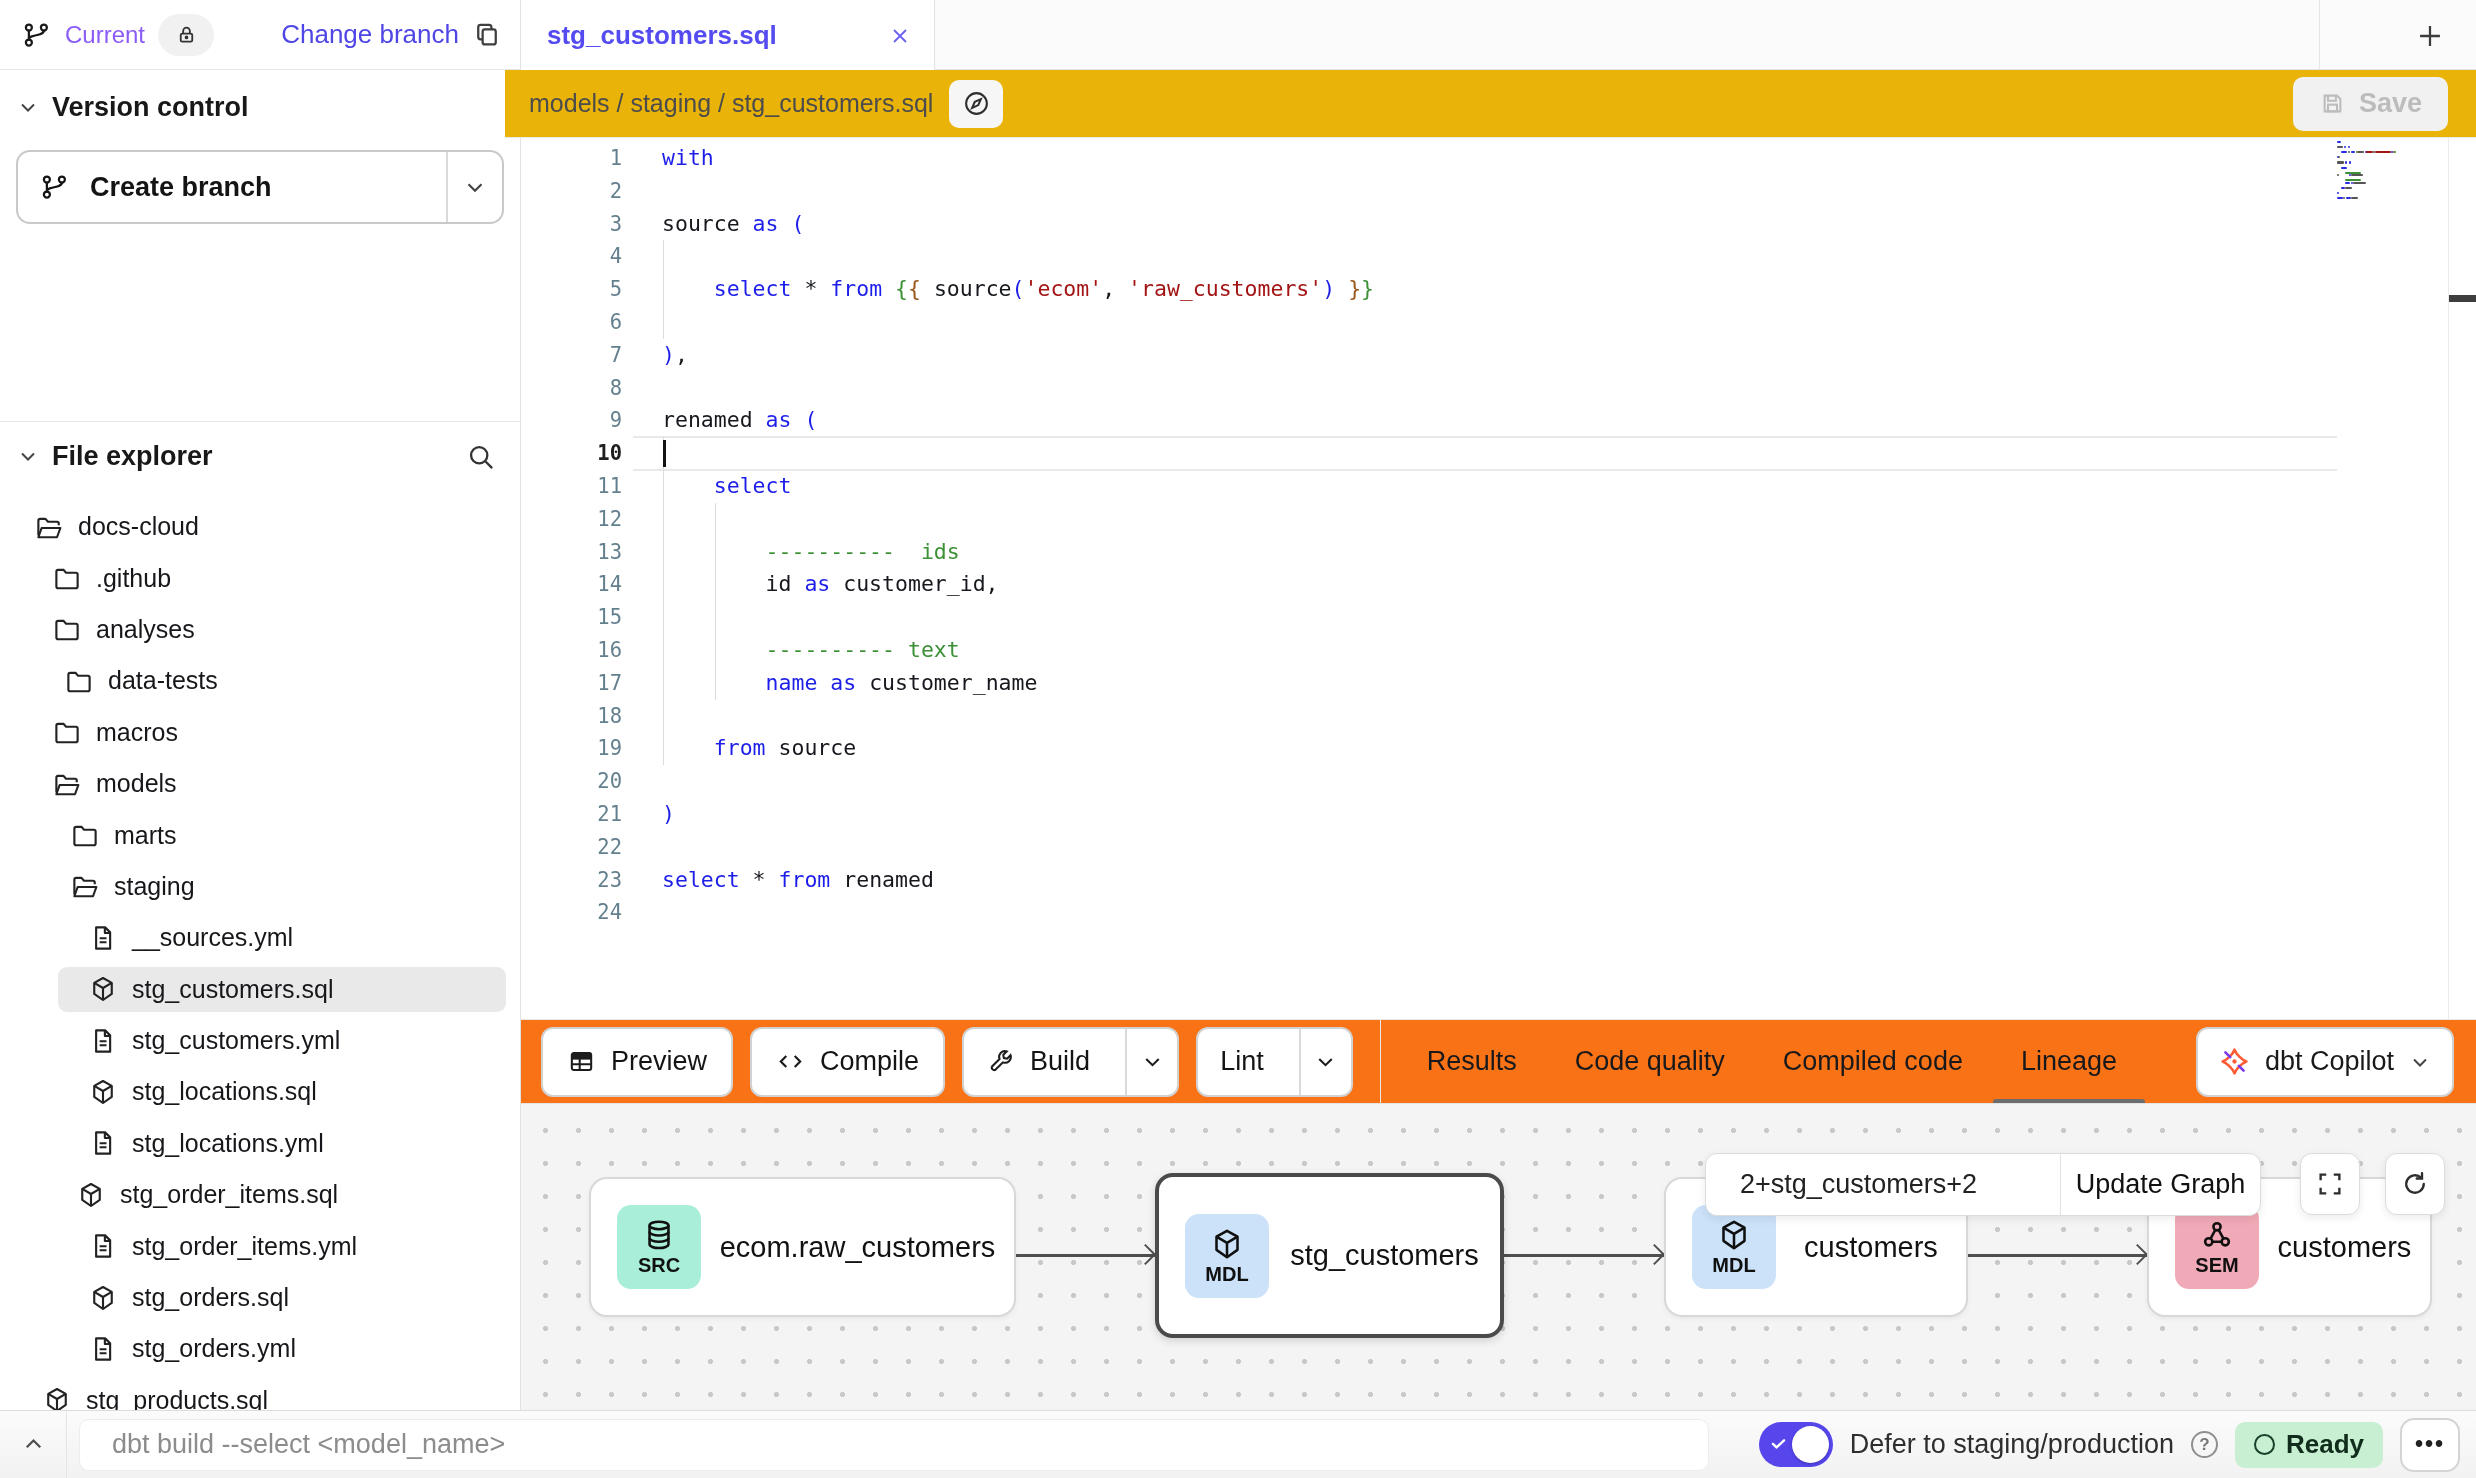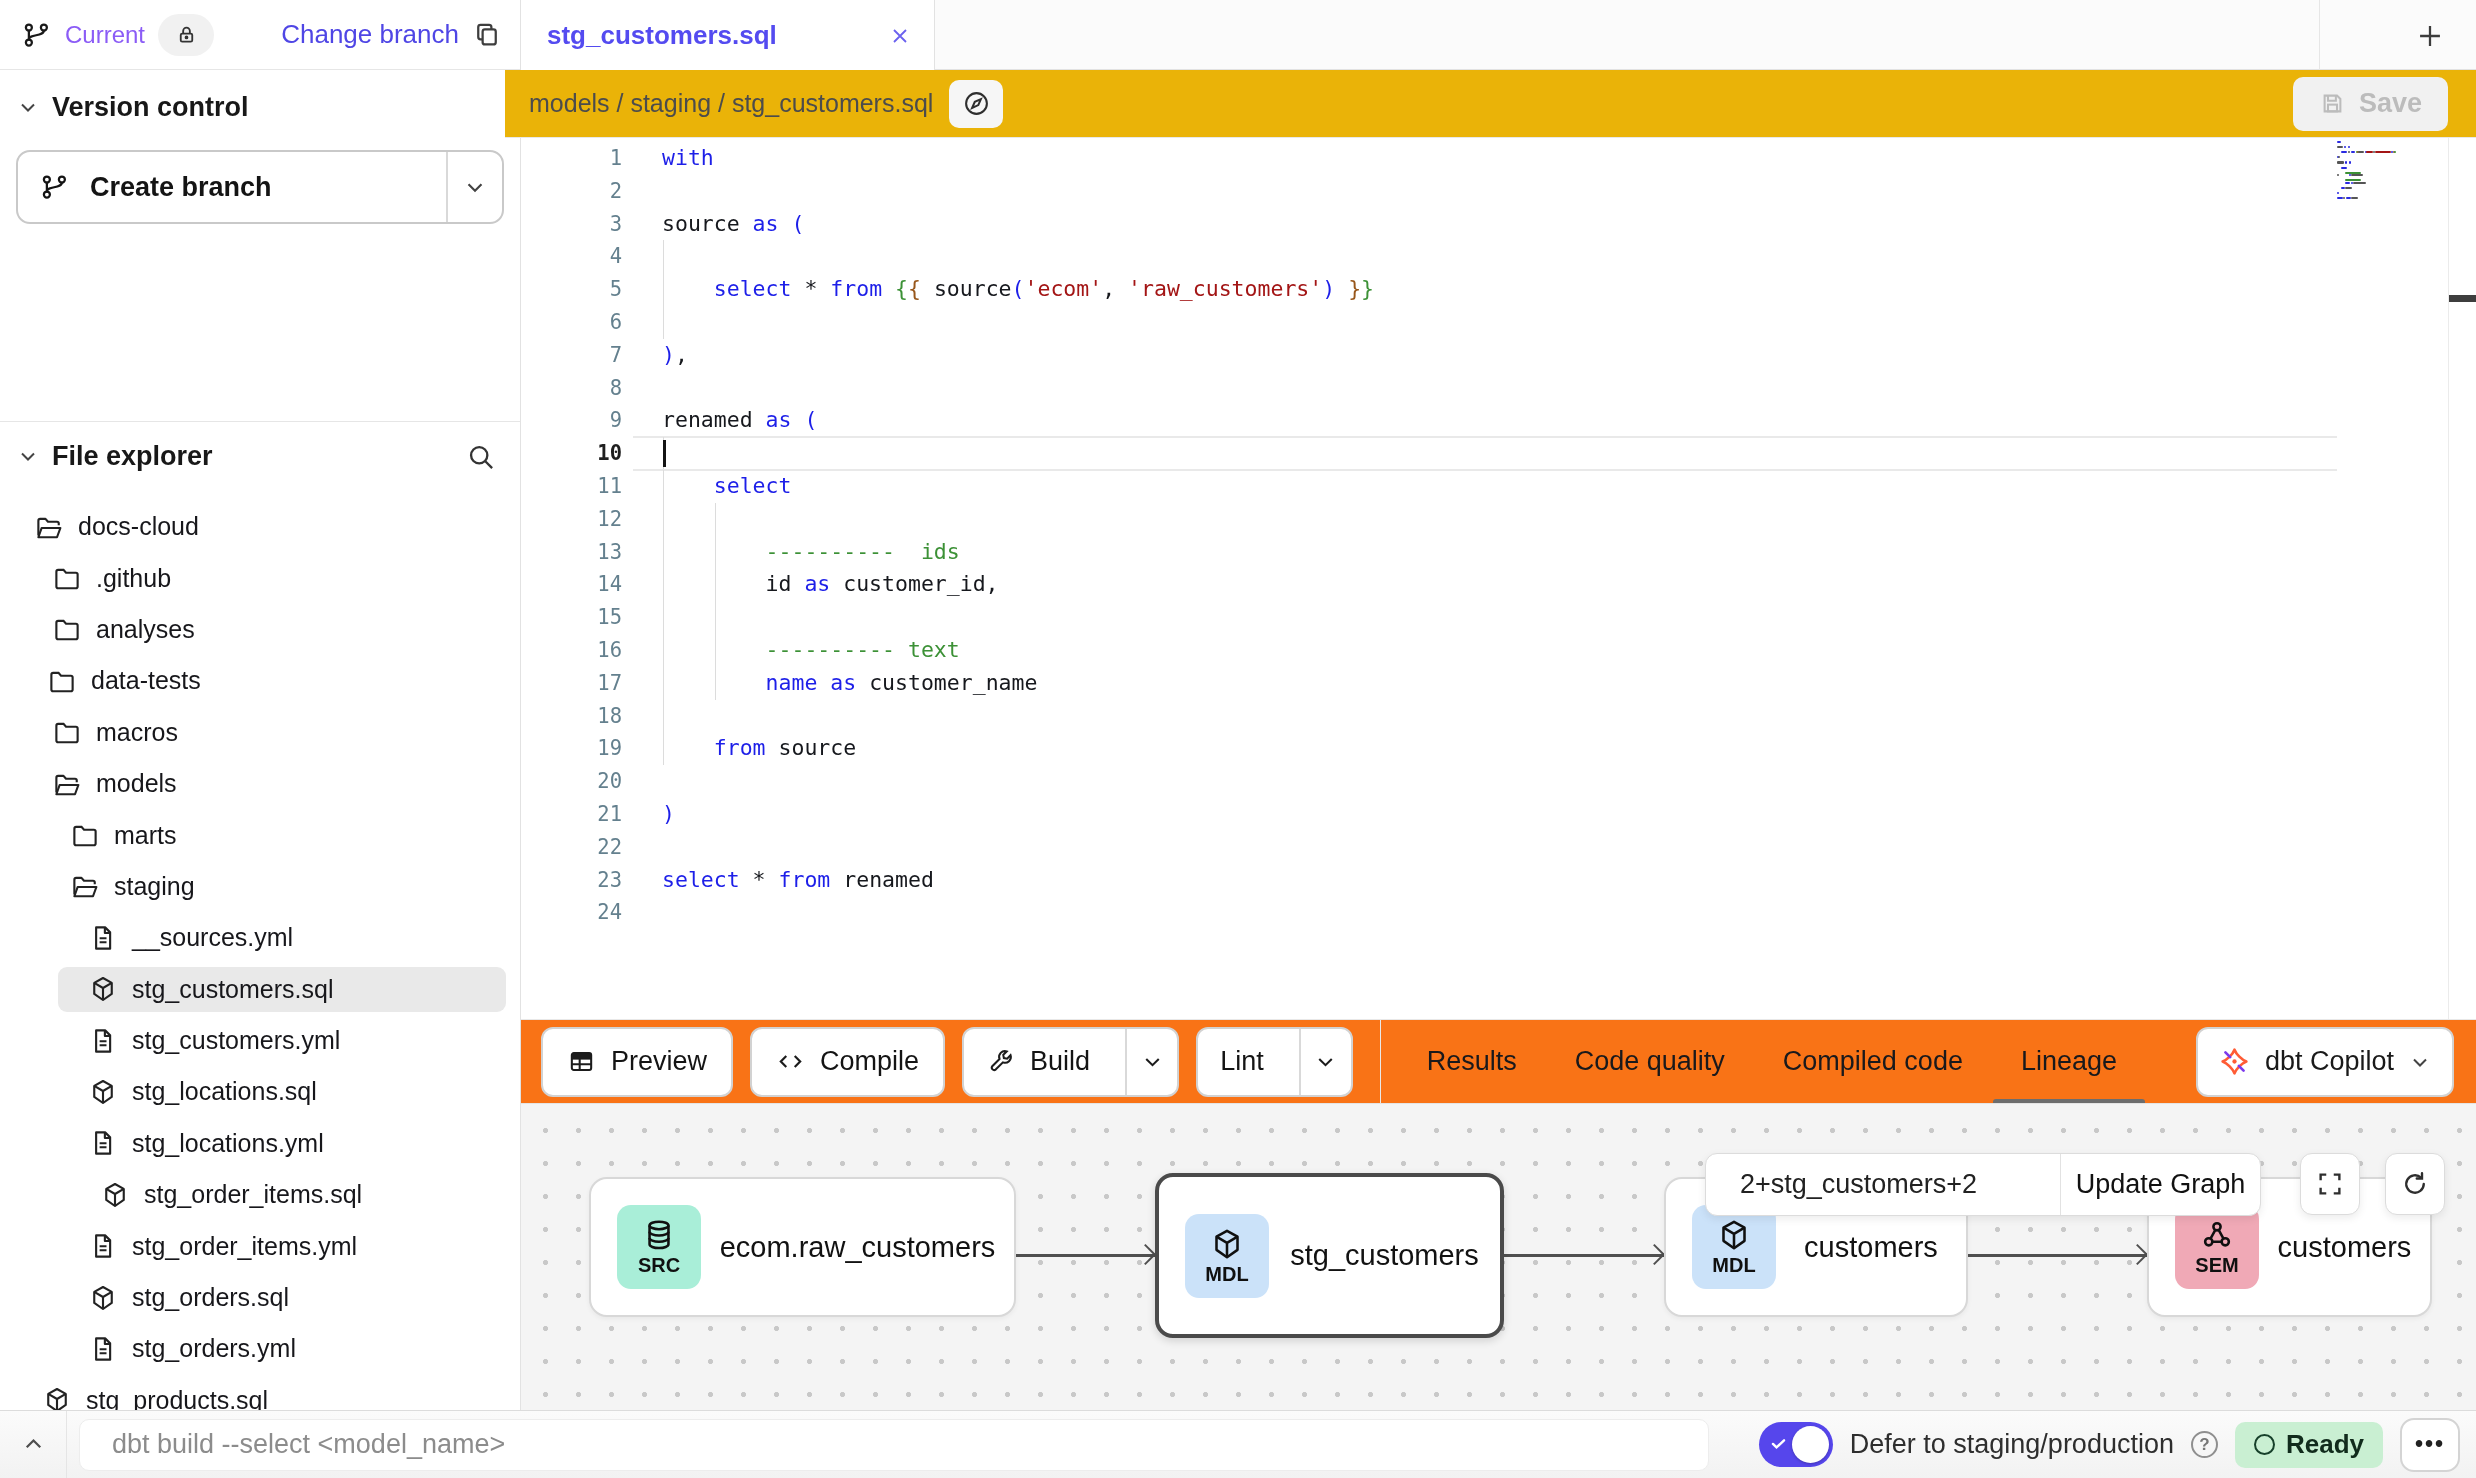--- a/index.html
+++ b/index.html
@@ -229,21 +229,21 @@
           <span class="tlabel">.github</span>
         </div>
         <div class="trow" style="padding-left: 52px;">
           <span class="icn">
             <svg width="30" height="30" viewBox="0 0 24 24" fill="none" stroke="currentColor" stroke-width="1.7">
               <path d="M3.5 18.8V6.9c0-.8.6-1.4 1.4-1.4h4.3l2 2.3h7.9c.8 0 1.4.6 1.4 1.4v9.6c0 .8-.6 1.4-1.4 1.4H4.9c-.8 0-1.4-.6-1.4-1.4z"></path>
             </svg>
           </span>
           <span class="tlabel">analyses</span>
         </div>
-        <div class="trow" style="padding-left: 47px;">
+        <div class="trow" style="padding-left: 24px; margin-left: 40px;">
           <span class="icn">
             <svg width="30" height="30" viewBox="0 0 24 24" fill="none" stroke="currentColor" stroke-width="1.7">
               <path d="M3.5 18.8V6.9c0-.8.6-1.4 1.4-1.4h4.3l2 2.3h7.9c.8 0 1.4.6 1.4 1.4v9.6c0 .8-.6 1.4-1.4 1.4H4.9c-.8 0-1.4-.6-1.4-1.4z"></path>
             </svg>
           </span>
           <span class="tlabel">data-tests</span>
         </div>
         <div class="trow" style="padding-left: 52px;">
           <span class="icn">
             <svg width="30" height="30" viewBox="0 0 24 24" fill="none" stroke="currentColor" stroke-width="1.7">
@@ -319,21 +319,21 @@
         <div class="trow" style="padding-left: 88px;">
           <span class="icn">
             <svg width="30" height="30" viewBox="0 0 24 24" fill="none" stroke="currentColor" stroke-width="1.7" stroke-linejoin="round">
               <path d="M6.5 3.5h7.2l4 4v13h-11.2z"></path>
               <path d="M13.5 3.5V8h4.2"></path>
               <path d="M9.3 12.2h5.5M9.3 15.4h5.5"></path>
             </svg>
           </span>
           <span class="tlabel">stg_locations.yml</span>
         </div>
-        <div class="trow" style="padding-left: 76px; margin-left: 24px;">
+        <div class="trow" style="padding-left: 76px;">
           <span class="icn">
             <svg width="30" height="30" viewBox="0 0 24 24" fill="none" stroke="currentColor" stroke-width="1.7" stroke-linejoin="round">
               <path d="M12 3.2L19 7.1v8.8L12 20.8 5 15.9V7.1z"></path>
               <path d="M5 7.1l7 4.1 7-4.1M12 11.2v9.6"></path>
             </svg>
           </span>
           <span class="tlabel">stg_order_items.sql</span>
         </div>
         <div class="trow" style="padding-left: 88px;">
           <span class="icn">

